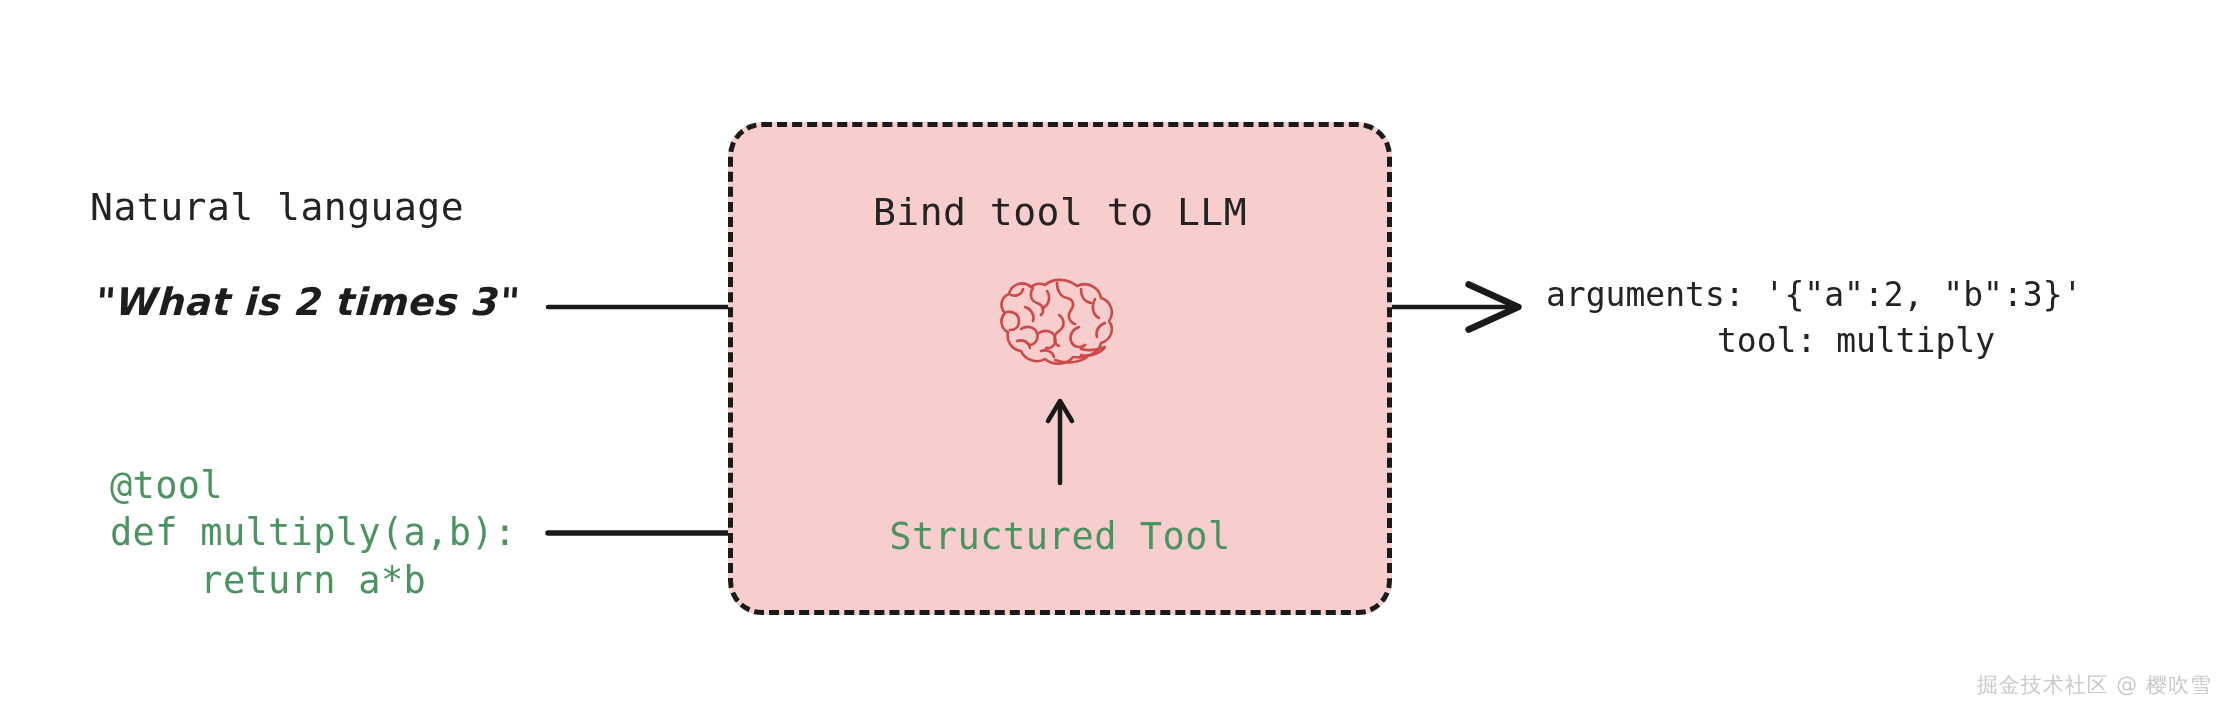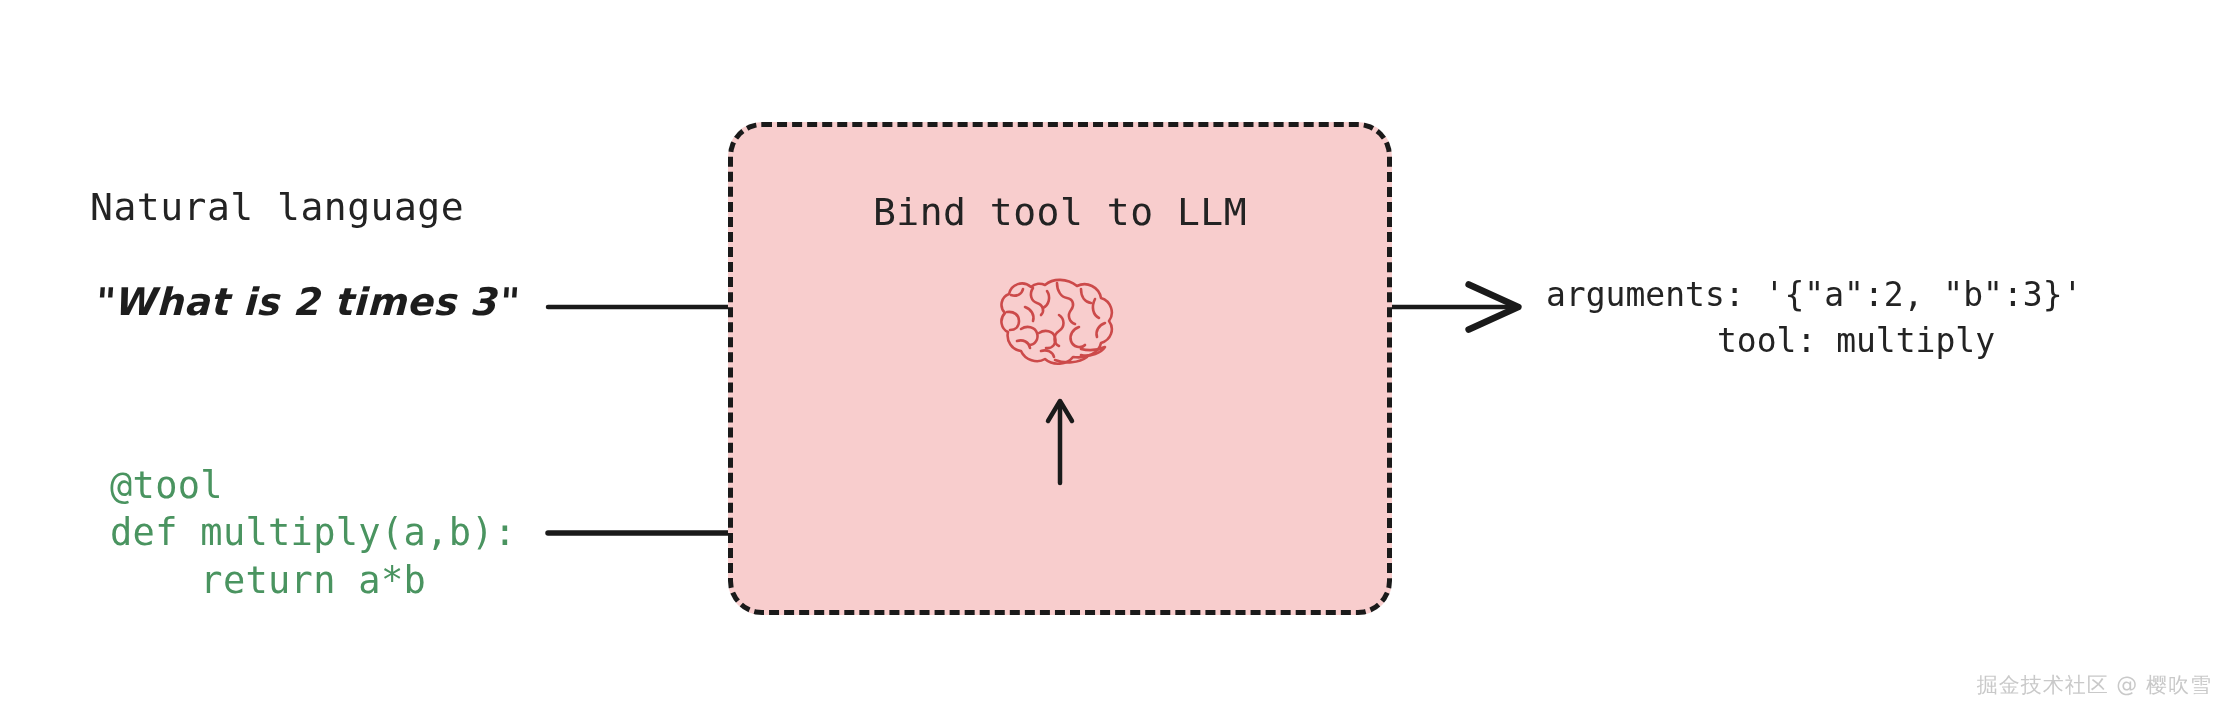--- a/index.html
+++ b/index.html
@@ -210,20 +210,21 @@
       </svg>
     </div>
 
     <div class="arrow-up-wrap">
       <svg viewBox="0 0 40 90" width="40" height="90">
         <line x1="20" y1="88" x2="20" y2="8" stroke="#1a1a1a" stroke-width="4.5" stroke-linecap="round"></line>
         <path d="M8,26 L20,6 L32,26" fill="none" stroke="#1a1a1a" stroke-width="4.5" stroke-linecap="round" stroke-linejoin="round"></path>
       </svg>
     </div>
 
+    <div class="structured-tool">Structured Tool</div>
   </div>
 
 
   <div class="abs payload" style="left:1546px; top:272px;">arguments: '{"a":2, "b":3}'</div>
 
   <div class="abs payload" style="left:1546px; top:318px; width:620px; text-align:center;">tool: multiply</div>
 
   <div class="watermark">掘金技术社区 @ 樱吹雪</div>
 
 </div>

